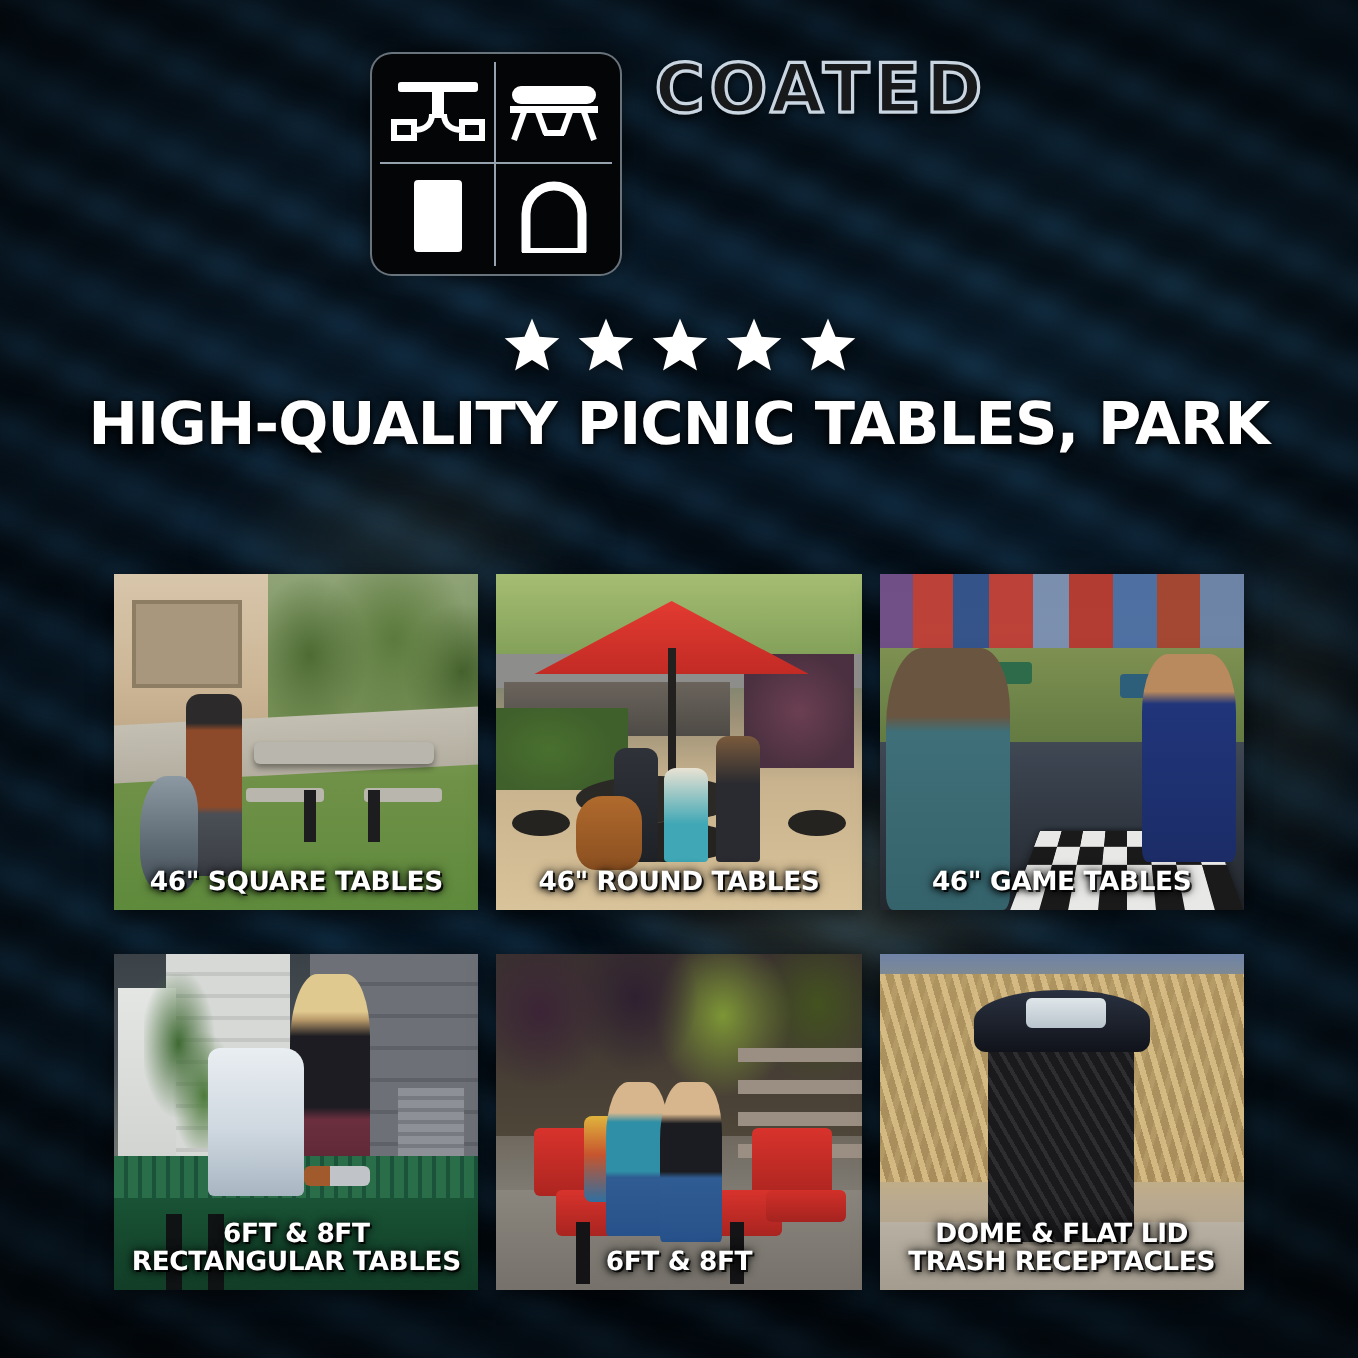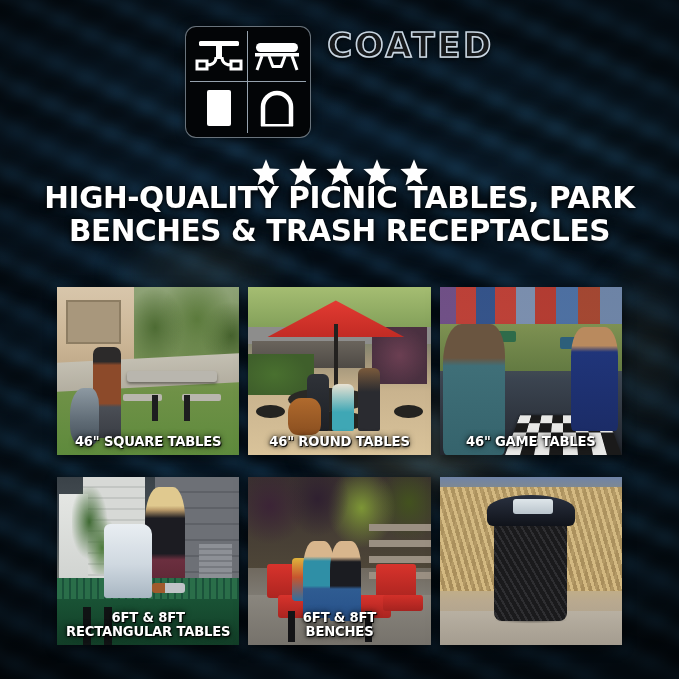--- a/index.html
+++ b/index.html
@@ -110,21 +110,21 @@
     position: absolute; left: 0; right: 0; top: 158px;
     display: flex; justify-content: center; align-items: center; gap: 7px;
   }
   .star {
     width: 30px; height: 29px; display: block;
     filter: drop-shadow(0 2px 3px rgba(0,0,0,0.75));
   }
 
   
   .headline {
-    position: absolute; left: 30px; right: 30px; top: 182px;
+    position: absolute; left: 30px; right: 30px; top: 196px;
     text-align: center;
     color: #ffffff;
     font-family: "DejaVu Sans", sans-serif;
     font-weight: 700;
     font-size: 29.5px;
     line-height: 1.12;
     letter-spacing: -0.4px;
     text-shadow: 0 2px 6px rgba(0,0,0,0.92), 0 0 2px rgba(0,0,0,0.9);
   }
   .headline .hl-line { display: block; white-space: nowrap; }
@@ -411,21 +411,20 @@
       <svg class="star" viewBox="0 0 24 24">
           <polygon fill="#fff" points="12,1 15.1,8.6 23.3,9.2 17,14.6 19,22.6 12,18.2 5,22.6 7,14.6 0.7,9.2 8.9,8.6"></polygon>
         </svg>
       <svg class="star" viewBox="0 0 24 24">
           <polygon fill="#fff" points="12,1 15.1,8.6 23.3,9.2 17,14.6 19,22.6 12,18.2 5,22.6 7,14.6 0.7,9.2 8.9,8.6"></polygon>
         </svg>
     </div>
 
     <div class="headline">
       <span class="hl-line">HIGH-QUALITY PICNIC TABLES, PARK</span>
-      <span class="hl-line">BENCHES &amp; TRASH RECEPTACLES</span>
     </div>
 
     <div class="grid">
 
       <div class="card">
         <div class="photo ph1">
           <div class="house"></div>
             <div class="garage"></div>
             <div class="trees"></div>
             <div class="path"></div>
@@ -514,30 +513,33 @@
           <div class="bseat"></div>
             <div class="bseat2"></div>
           <div class="bleg" style="left:22%"></div>
             <div class="bleg" style="left:64%"></div>
           <div class="pack"></div>
             <div class="kid1"></div>
             <div class="kid2"></div>
         </div>
         <div class="caption">
           <span class="cap-line">6FT &amp; 8FT</span>
-          <span class="cap-line">BENCHES</span>
         </div>
       </div>
 
       <div class="card">
         <div class="photo ph6">
           <div class="grass"></div>
             <div class="walk"></div>
           <div class="shadow"></div>
           <div class="can"></div>
             <div class="dome"></div>
             <div class="domewin"></div>
         </div>
+        <div class="caption">
+          <span class="cap-line">DOME &amp; FLAT LID</span>
+          <span class="cap-line">TRASH RECEPTACLES</span>
+        </div>
       </div>
 
     </div>
   </div>
 </div>
 
 </body></html>

